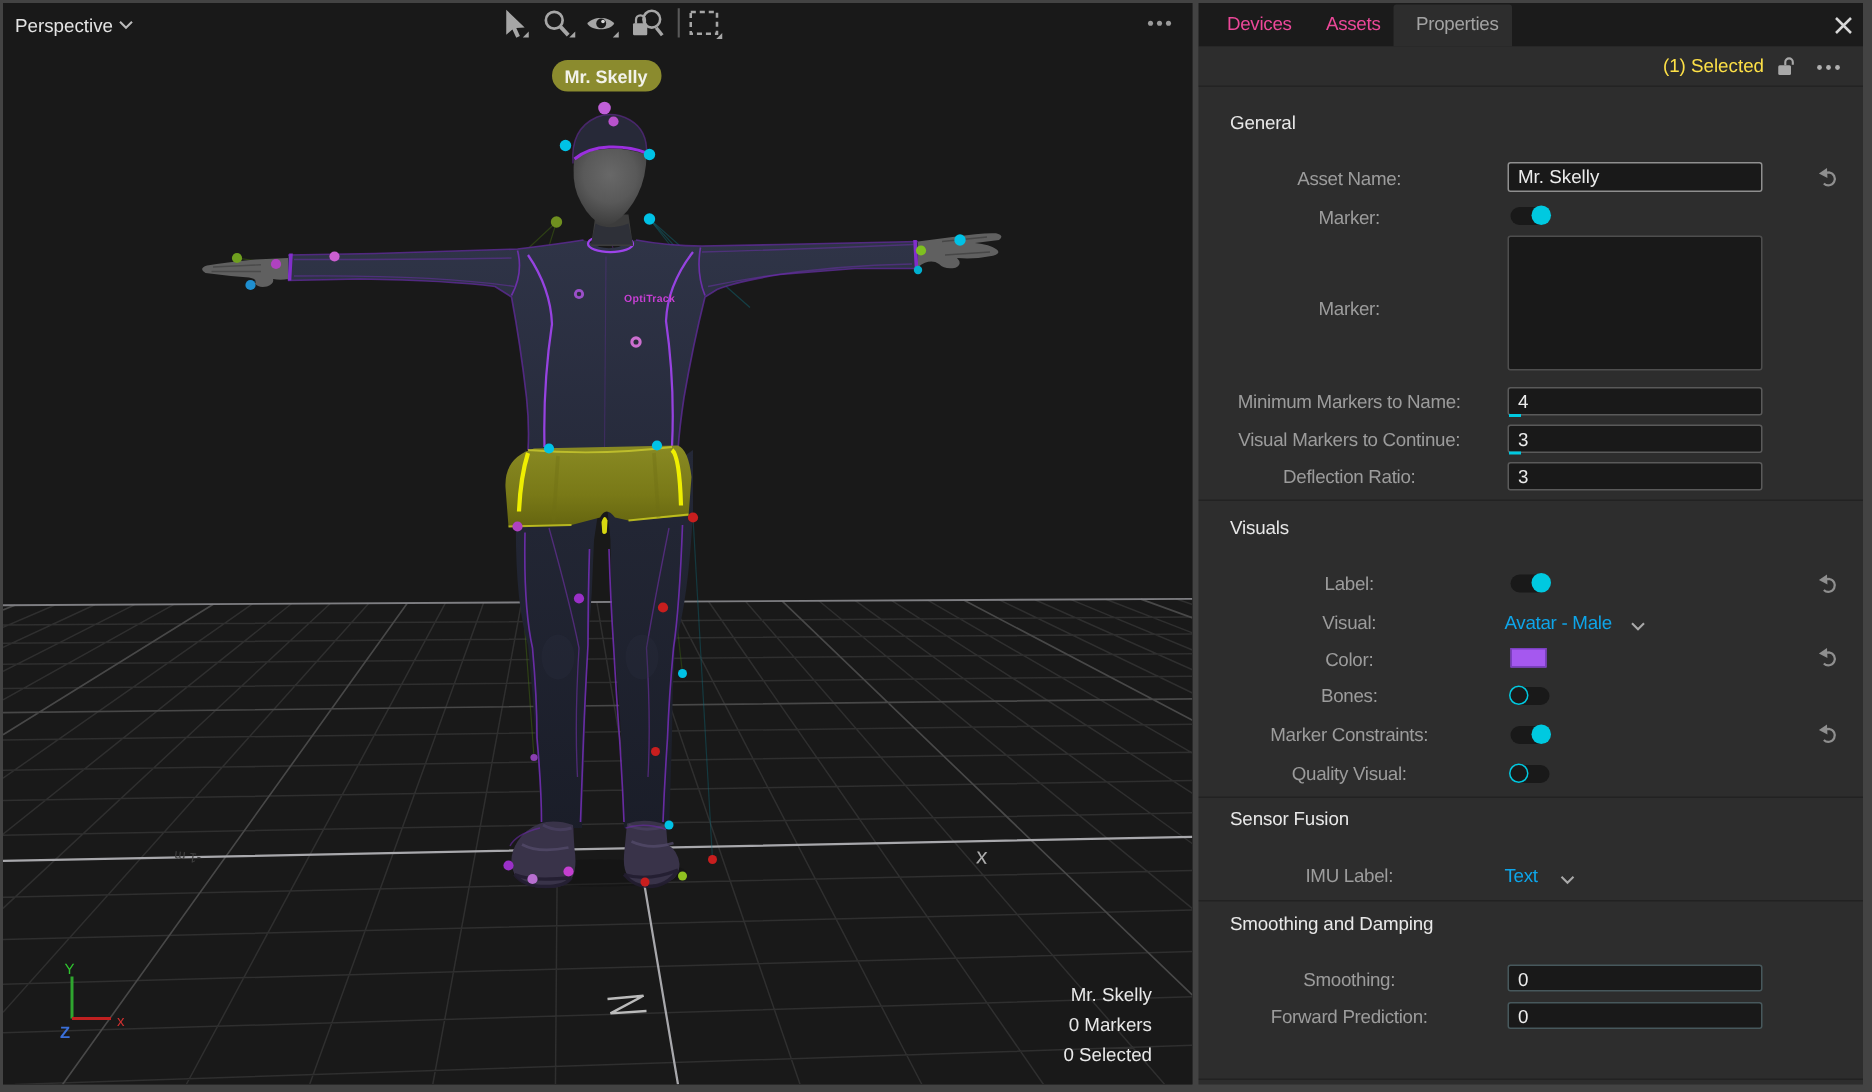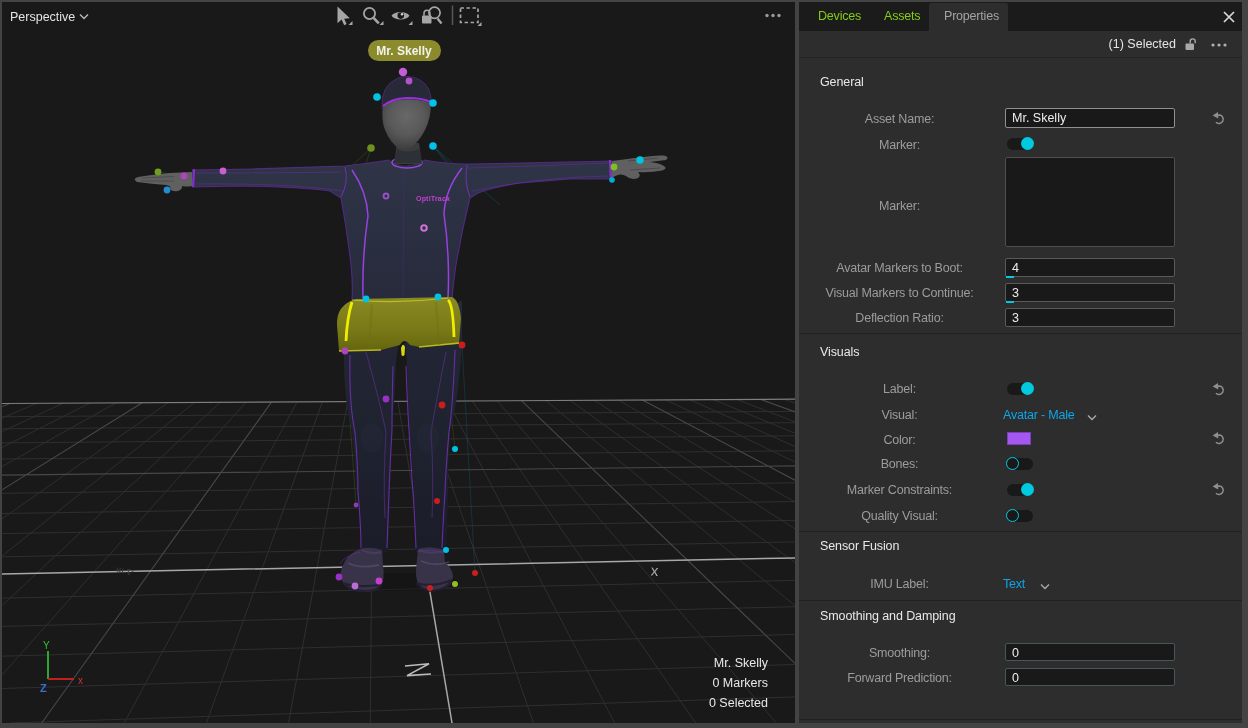--- a/index.html
+++ b/index.html
@@ -1,19 +1,19 @@
 <!DOCTYPE html>
 <html><head><meta charset="utf-8"><style>
 *{margin:0;padding:0;box-sizing:border-box}
 html,body{width:1248px;height:728px;overflow:hidden;background:#434343;font-family:"Liberation Sans",sans-serif}
 #vp{position:absolute;left:2px;top:2px;width:793px;height:721px;background:#191919;overflow:hidden}
 #panel{position:absolute;left:799px;top:2px;width:443px;height:721px;background:#2d2d2d;overflow:hidden}
 #tabbar{position:absolute;left:0;top:0;width:443px;height:29px;background:#1b1b1b}
 #activetab{position:absolute;left:130px;top:1px;width:79px;height:28px;background:#2d2d2d;border-radius:2px 2px 0 0}
-.tab{position:absolute;top:7px;font-size:12.5px;color:#84cc16;letter-spacing:-0.2px}
+.tab{position:absolute;top:7px;font-size:12.5px;color:#ec4899;letter-spacing:-0.2px}
 .tab.active{color:#a3a3a3}
 #subhead{position:absolute;left:0;top:29px;width:443px;height:27px;background:#2d2d2d;border-bottom:1px solid #232323}
 #pcontent{position:absolute;left:0;top:0;width:443px;height:721px}
 .lab{position:absolute;left:0;width:201px;text-align:center;font-size:12.5px;color:#9c9c9c;letter-spacing:-0.2px;white-space:nowrap}
 .sect{position:absolute;left:21px;font-size:12.5px;font-weight:normal;color:#e8e8e8;letter-spacing:-0.1px}
 .inp{position:absolute;left:206px;width:170px;height:20px;background:#191919;border:1px solid #5a5a5a;border-radius:2px;color:#ececec;font-size:12.5px;padding:2px 0 0 6px}
 .inp.num{height:19px}
 .inp.gl{border-color:#47585c;height:18px}
 .mod{position:absolute;left:207px;width:8px;height:2px;background:#00c9e0}
 .val{position:absolute;left:204px;font-size:12.5px;color:#0ea5e9;letter-spacing:-0.2px}
@@ -196,21 +196,21 @@
 <div id="tabbar">
 <div id="activetab"></div>
 <span class="tab" style="left:19px">Devices</span>
 <span class="tab" style="left:85px">Assets</span>
 <span class="tab active" style="left:145px">Properties</span>
 <svg width="14" height="14" style="position:absolute;right:6px;top:8px">
         <path d="M2,2 L12,12 M12,2 L2,12" stroke="#d8d8d8" stroke-width="1.7"></path>
       </svg>
 </div>
 <div id="subhead">
-<span style="position:absolute;right:66px;top:6px;color:#e5e5e5;font-size:12.5px">(1) Selected</span>
+<span style="position:absolute;right:66px;top:6px;color:#fde047;font-size:12.5px">(1) Selected</span>
 <svg width="15" height="15" style="position:absolute;right:43px;top:6px">
         <path d="M6.2,6.5 L6.2,4.4 A2.5,2.5 0 0 1 11.2,4.4 L11.2,6.2" fill="none" stroke="#a8a8a8" stroke-width="1.4"></path>
         <rect x="1.5" y="6.5" width="8.5" height="6.5" rx="1" fill="#a8a8a8"></rect>
       </svg>
 <svg width="18" height="6" style="position:absolute;right:14px;top:11px">
         <g fill="#b0b0b0">
           <circle cx="3" cy="3" r="1.6"></circle>
           <circle cx="9" cy="3" r="1.6"></circle>
           <circle cx="15" cy="3" r="1.6"></circle>
         </g>
@@ -223,21 +223,21 @@
 <div style="position:absolute;left:412px;top:108px;width:16px;height:16px"><svg width="16" height="16" viewBox="0 0 16 16">
           <path d="M1.6,5.6 L7.0,2.0 L7.3,8.6 Z" fill="#8f8f8f"></path>
           <path d="M5.0,5.3 L8.6,5.0 A4.3,4.3 0 1 1 4.9,12.3" fill="none" stroke="#8f8f8f" stroke-width="1.5"></path>
         </svg></div>
 <div class="lab" style="top:136px">Marker:</div>
 <div class="tog" style="top:136px">
         <span class="knob on"></span>
       </div>
 <div class="lab" style="top:197px">Marker:</div>
 <div class="inp" style="top:155px;height:90px;background:#191919;border-color:#4e4e4e"></div>
-<div class="lab" style="top:259px">Avatar Markers to Boot:</div>
+<div class="lab" style="top:259px">Minimum Markers to Name:</div>
 <div class="inp num" style="top:256px">4</div>
 <div class="mod" style="top:274px"></div>
 <div class="lab" style="top:284px">Visual Markers to Continue:</div>
 <div class="inp num" style="top:281px">3</div>
 <div class="mod" style="top:299px"></div>
 <div class="lab" style="top:309px">Deflection Ratio:</div>
 <div class="inp num" style="top:306px">3</div>
 <div class="sep" style="top:331px"></div>
 <div class="sect" style="top:343px">Visuals</div>
 <div class="lab" style="top:380px">Label:</div>

